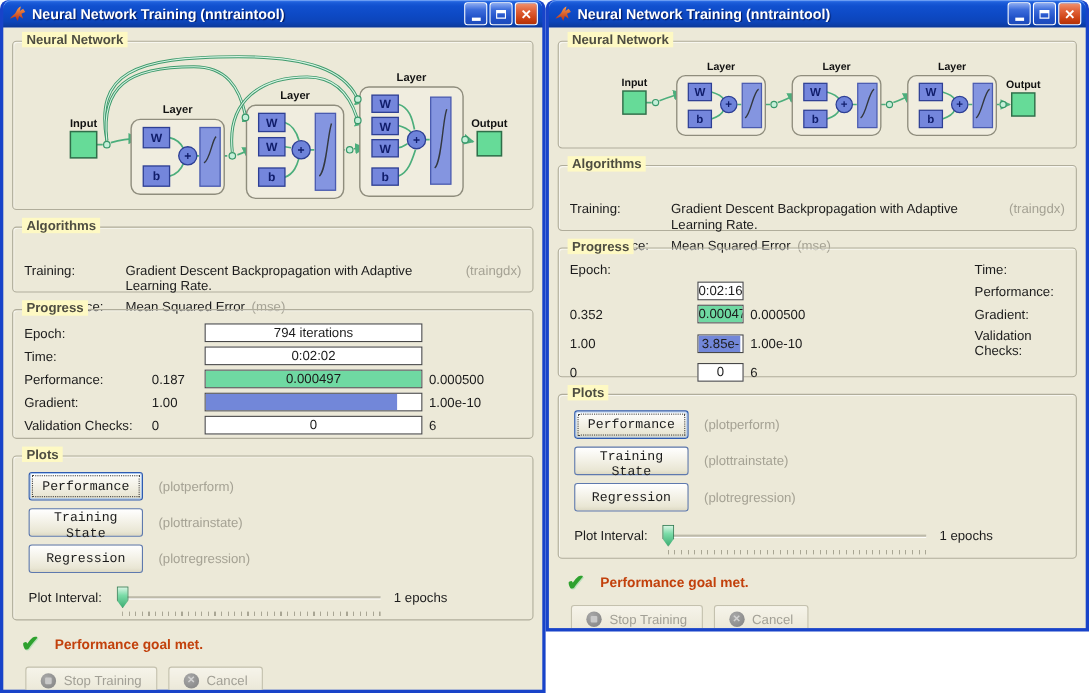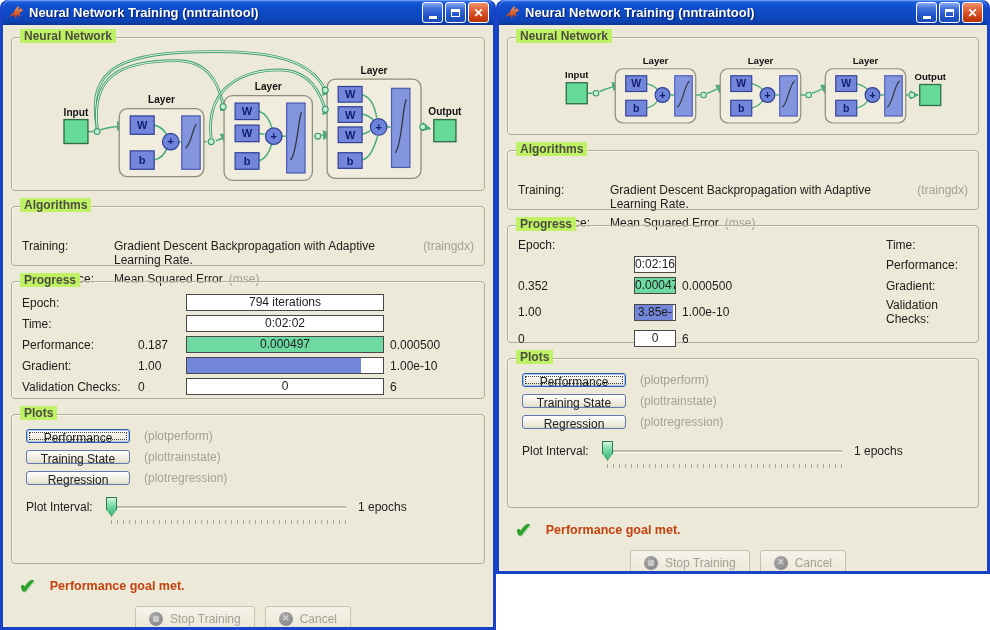--- a/index.html
+++ b/index.html
@@ -19,60 +19,60 @@
   .tb-close{background:linear-gradient(180deg,#f0926f 0%,#e1633a 35%,#cc4012 75%,#b23208 100%);
     color:#fff;font-weight:bold;font-size:12px;line-height:1;}
   .glyph-min{width:8px;height:3px;background:#fff;margin-top:10px;}
   .glyph-max{width:9px;height:8px;border:1px solid #fff;border-top:3px solid #fff;box-sizing:border-box;}
   .content{background:#ECE9D8;overflow:hidden;}
   .content-left{height:602px;}
   .content-right{height:546px;}
   .group{position:relative;border:1px solid #b0ad9b;border-radius:4px;margin:12px 8px 0;
     box-shadow:inset 1px 1px 0 rgba(255,255,255,.6);}
   .group + .group, .group.gap{margin-top:15px;}
-  .gtitle{position:absolute;top:-9px;left:8px;background:#bef264;padding:0 4px;font-weight:bold;
+  .gtitle{position:absolute;top:-9px;left:8px;background:#fef9c3;padding:0 4px;font-weight:bold;
     font-size:12px;color:#4e4d41;}
   .nn-wrap{padding:8px 4px 0;text-align:center;}
   
   .alg{padding:12px 10px 0;margin-top:20px;}
   .alg-row{display:flex;margin-bottom:5px;}
   .alg-label{width:92px;flex:0 0 92px;}
   .alg-fn{color:#a5a294;margin-left:6px;}
   
   .prog{display:grid;grid-template-columns:110px 42px 198px 68px;column-gap:6px;row-gap:4px;
     align-items:center;padding:12px 10px 0;}
   .p-start{text-align:left;}
   .pbar{position:relative;height:15px;background:#fff;border:1px solid #484848;overflow:hidden;}
   .pbar .fill{position:absolute;top:0;left:0;bottom:0;}
   .fill-green{background:#6fd9a2;}
   .fill-blue{background:#7287d9;}
   .pbar .ptext{position:relative;text-align:center;line-height:15px;font-size:12px;}
   
   .plots{padding:14px 10px 0;}
   .plot-row{display:flex;align-items:center;margin:0 0 7px 4px;}
-  .xp-btn{width:104px;height:14px;border:1px solid #5e79ae;border-radius:3px;box-sizing:border-box;
+  .xp-btn{width:104px;height:26px;border:1px solid #5e79ae;border-radius:3px;box-sizing:border-box;
     background:linear-gradient(180deg,#ffffff 0%,#f4f2e8 45%,#e9e6d4 85%,#ddd9c4 100%);
-    font-family:Liberation Sans, sans-serif;font-size:12px;color:#1c1c1c;}
+    font-family:Liberation Mono, monospace;font-size:12px;color:#1c1c1c;}
   .xp-btn.focused{border-color:#2f5bb0;box-shadow:inset 0 0 0 1px #a8c7f0;outline:1px dotted #444;outline-offset:-4px;}
   .plot-fn{color:#a5a294;margin-left:14px;}
   .interval-row{display:flex;align-items:flex-start;margin:12px 0 0 4px;}
   .int-label{width:80px;padding-top:3px;}
   .slider{position:relative;width:240px;height:28px;margin-right:12px;}
   .track{position:absolute;left:8px;right:0;top:9px;height:2px;background:#bdbaa9;box-shadow:0 1px 0 #fff;}
   .thumb{position:absolute;left:0;top:0;width:11px;height:20px;box-sizing:border-box;
     background:linear-gradient(180deg,#d8f5e4,#7bdca8 40%,#3fae74);border:1px solid #2b7a50;
     clip-path:polygon(0 0,100% 0,100% 62%,50% 100%,0 62%);}
   .ticks{position:absolute;left:5px;right:0;top:23px;height:4px;
     background:repeating-linear-gradient(90deg,#a9a694 0,#a9a694 1px,transparent 1px,transparent 6px);}
   .int-value{padding-top:3px;}
   
   .status-row{display:flex;align-items:center;margin:12px 0 0 16px;}
   .check{color:#2ea12e;font-size:20px;font-weight:bold;text-shadow:1px 1px 0 #b9dfb9;margin-right:14px;line-height:1;}
   .status-text{font-weight:bold;color:#c2410c;font-size:12.5px;}
-  .actions{display:flex;justify-content:center;gap:10px;margin:10px 10px 0 0;}
+  .actions{display:flex;justify-content:flex-start;gap:10px;margin:10px 10px 0 0;padding-left:20px;}
   .act-btn{display:flex;align-items:center;justify-content:center;gap:7px;height:25px;padding:0 13px;
     border:1px solid #c4c1ae;border-radius:3px;background:linear-gradient(180deg,#f6f4ea,#eae7d6);
     color:#a2a096;font-family:inherit;font-size:12px;}
   .act-icon{width:14px;height:14px;border-radius:50%;background:radial-gradient(circle at 35% 30%,#a8a8a8,#818181);
     display:flex;align-items:center;justify-content:center;flex:0 0 14px;}
   .act-icon-bar{width:6px;height:6px;background:#c9c9c9;border-radius:1px;}
   .act-icon-x{color:#d2d2d2;font-size:9px;line-height:1;font-weight:bold;}
   
   .nl{stroke:#4cae7c;stroke-width:1.7;fill:none;}
   .arc-o{stroke:#3e9a6c;stroke-width:3;fill:none;}

